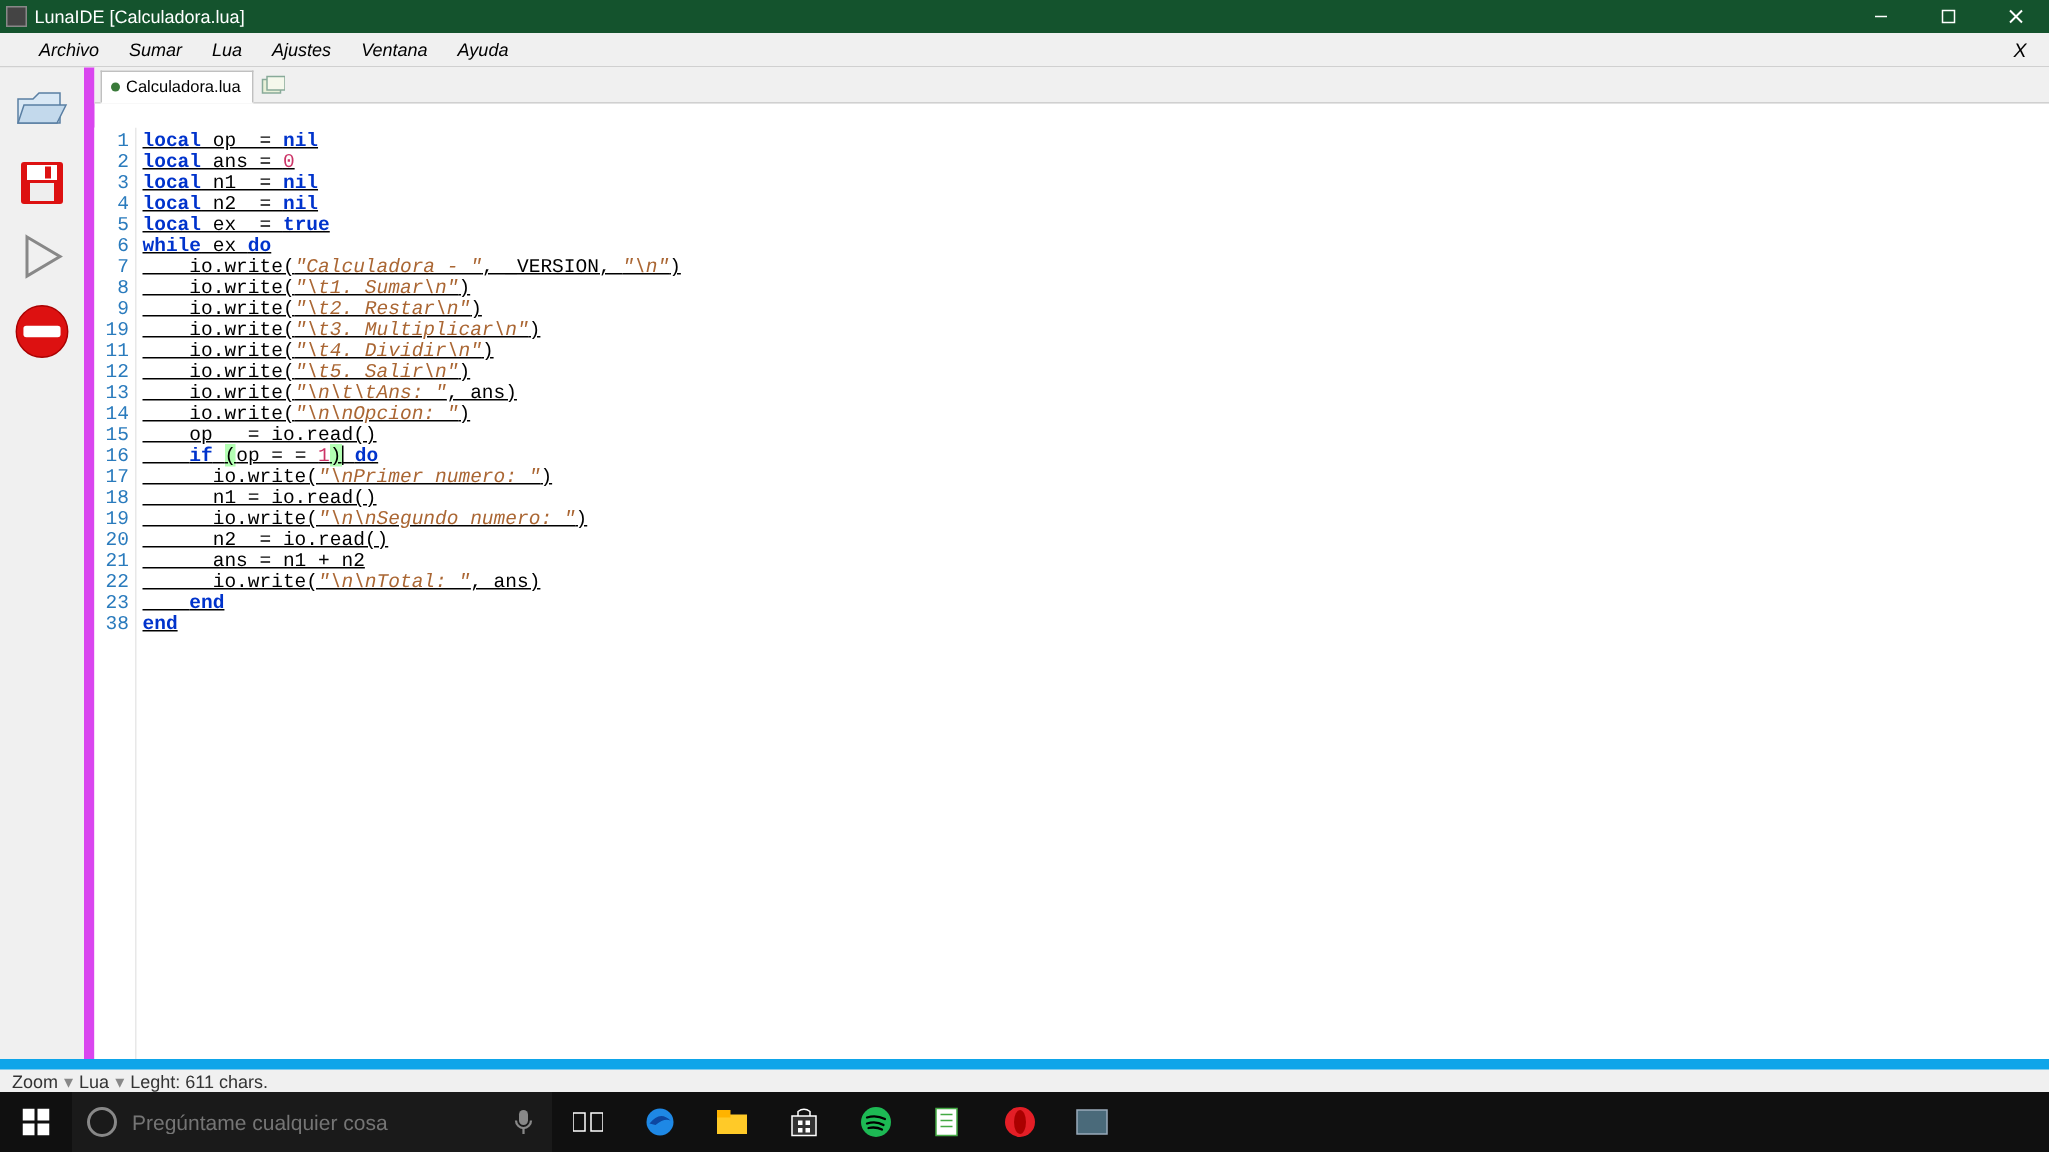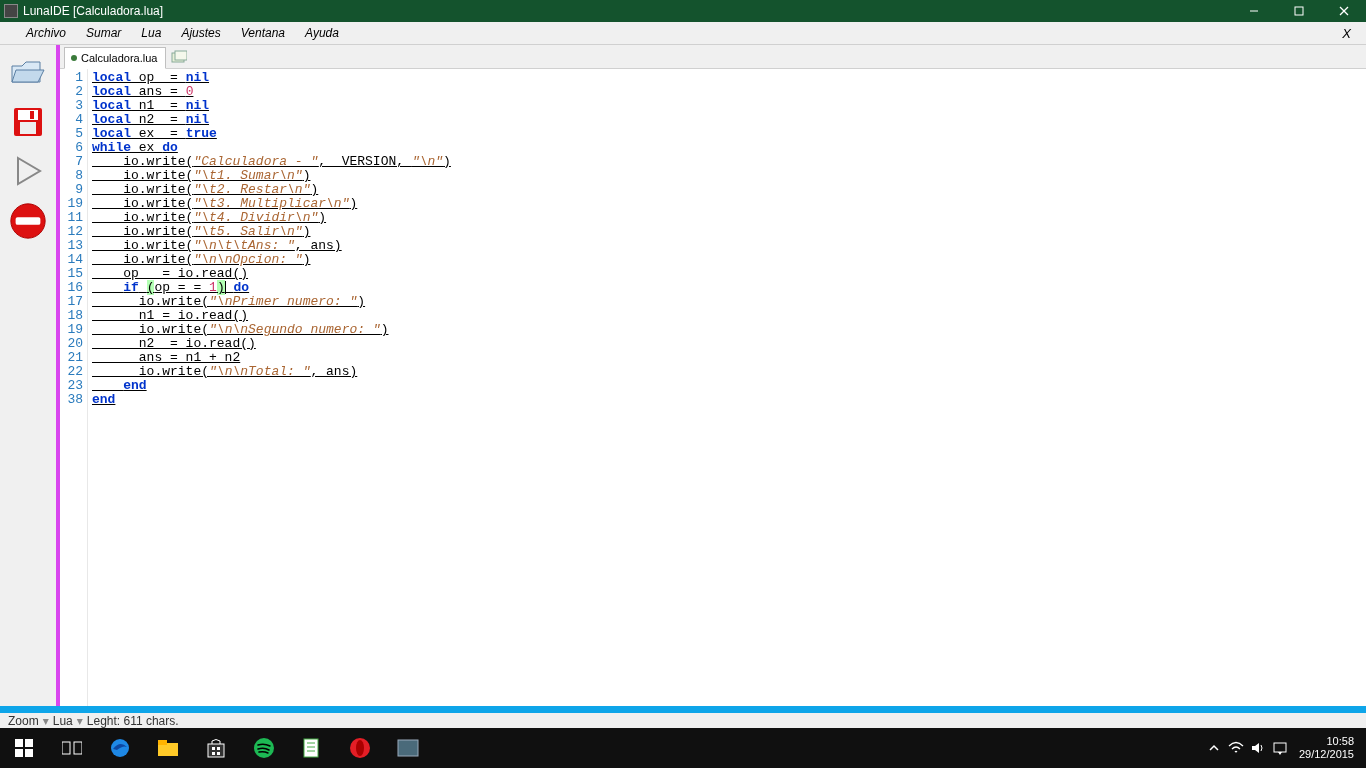--- a/index.html
+++ b/index.html
@@ -67,21 +67,22 @@
 }
 .tbtn {
   width: 40px; height: 40px;
   display: flex; align-items: center; justify-content: center;
 }
 .editor-area {
   flex: 1;
   display: flex;
   flex-direction: column;
   background: #fff;
-  border-left: 4px solid #d946ef;
+  border-left: 7px solid #d946ef;
+  gap: 16px;
 }
 .tabbar {
   height: 24px;
   display: flex;
   align-items: center;
   background: #f0f0f0;
   border-bottom: 1px solid #d0d0d0;
   padding-left: 4px;
 }
 .tab {
@@ -314,20 +315,31 @@
 
 <div class="taskbar">
   <div class="start">
     <svg width="18" height="18" viewBox="0 0 18 18">
       <rect x="0" y="0" width="8" height="8" fill="#fff"></rect>
       <rect x="10" y="0" width="8" height="8" fill="#fff"></rect>
       <rect x="0" y="10" width="8" height="8" fill="#fff"></rect>
       <rect x="10" y="10" width="8" height="8" fill="#fff"></rect>
     </svg>
   </div>
+  <div class="cortana">
+    <div class="circle"></div>
+    <input placeholder="Pregúntame cualquier cosa" style="">
+    <div class="mic">
+      <svg width="14" height="18">
+          <rect x="4" y="1" width="6" height="10" rx="3" fill="#888"></rect>
+          <path d="M2 8 A5 5 0 0 0 12 8" fill="none" stroke="#888" stroke-width="1.5"></path>
+          <line x1="7" y1="13" x2="7" y2="17" stroke="#888" stroke-width="1.5"></line>
+        </svg>
+    </div>
+  </div>
   <div class="apps">
     <div class="app">
         <svg width="20" height="16">
           <rect x="0" y="2" width="8" height="12" fill="none" stroke="#fff"></rect>
           <rect x="12" y="2" width="8" height="12" fill="none" stroke="#fff"></rect>
         </svg>
       </div>
     <div class="app">
         <svg width="22" height="22">
           <circle cx="11" cy="11" r="9" fill="#1e88e5"></circle>
@@ -369,41 +381,13 @@
           <ellipse cx="11" cy="11" rx="10" ry="10" fill="#e41e26"></ellipse>
           <ellipse cx="11" cy="11" rx="4" ry="8" fill="#a00"></ellipse>
         </svg>
       </div>
     <div class="app">
         <svg width="22" height="18">
           <rect x="1" y="1" width="20" height="16" fill="#4a6a7a" stroke="#9ab"></rect>
         </svg>
       </div>
   </div>
-  <div class="tray">
-    <div class="ticon">
-      <svg width="10" height="8">
-          <path d="M1 6 L5 2 L9 6" fill="none" stroke="#fff" stroke-width="1.5"></path>
-        </svg>
-    </div>
-    <div class="ticon">
-      <svg width="16" height="14">
-          <path d="M1 5 Q8 -2 15 5 M4 8 Q8 4 12 8 M7 11 Q8 10 9 11" fill="none" stroke="#fff" stroke-width="1.3"></path>
-        </svg>
-    </div>
-    <div class="ticon">
-      <svg width="16" height="14">
-          <path d="M2 5 L5 5 L9 2 L9 12 L5 9 L2 9 Z" fill="#fff"></path>
-          <path d="M11 4 Q13 7 11 10" fill="none" stroke="#fff"></path>
-        </svg>
-    </div>
-    <div class="ticon">
-      <svg width="16" height="14">
-          <rect x="2" y="2" width="12" height="9" fill="none" stroke="#fff"></rect>
-          <path d="M6 11 L8 14 L10 11" fill="#fff"></path>
-        </svg>
-    </div>
-    <div class="clock">
-      <div>10:58</div>
-      <div>29/12/2015</div>
-    </div>
-  </div>
 </div>
 
 </body></html>

